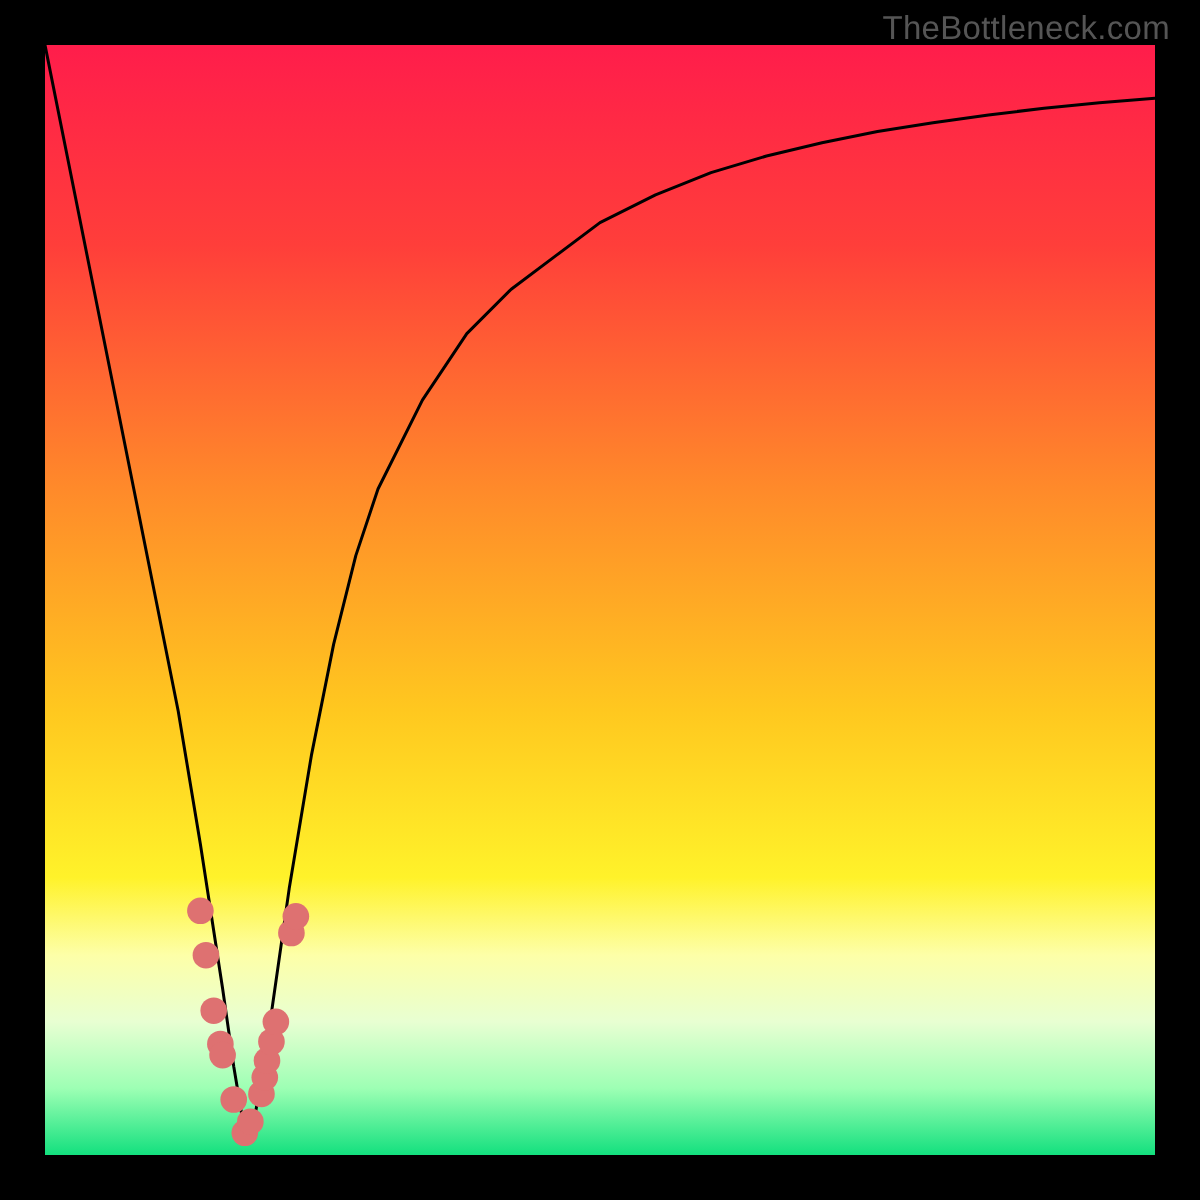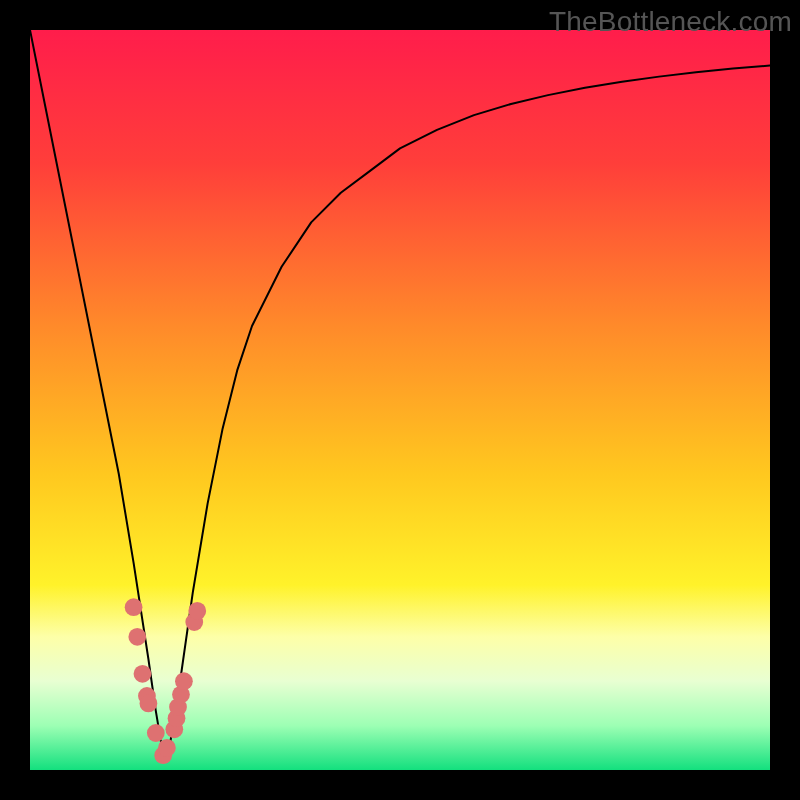--- a/index.html
+++ b/index.html
@@ -20,23 +20,23 @@
     position: absolute;
     left: 30px;
     top: 30px;
     width: 740px;
     height: 740px;
     overflow: hidden;
   }
   .watermark {
     position: absolute;
     top: 6px;
-    right: 8px;
+    right: 20px;
     color: #555;
-    font-size: 28px;
+    font-size: 22px;
     font-weight: 500;
     letter-spacing: 0.2px;
     z-index: 10;
   }
   svg {
     display: block;
   }
 </style>
 </head>
 <body>

